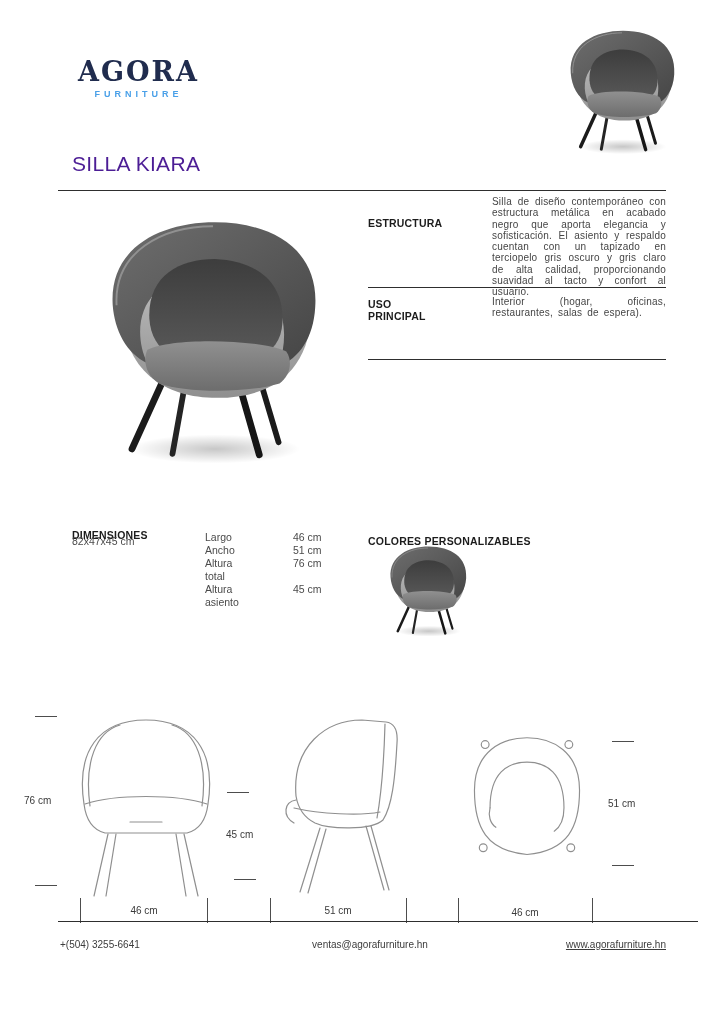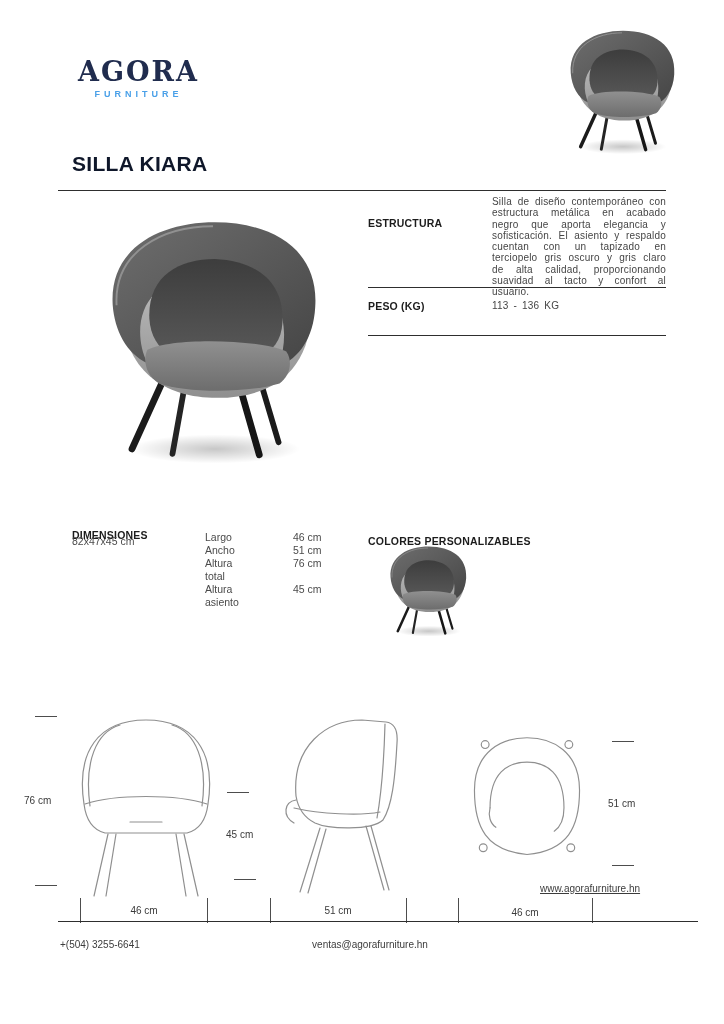--- a/index.html
+++ b/index.html
@@ -13,21 +13,21 @@
   .logo-name{
     font-family:"DejaVu Serif","Liberation Serif",serif;
     font-weight:700;font-size:27px;letter-spacing:2px;color:#202c4e;line-height:1;
   }
   .logo-sub{
     font-size:9px;font-weight:700;letter-spacing:4px;color:#4aa0e8;
     margin-top:5px;text-align:center;line-height:1;
   }
 
   .page-title{
-    font-size:21px;font-weight:700;color:#0f172a;letter-spacing:.3px;line-height:1;
+    font-size:21px;font-weight:400;color:#4c1d95;letter-spacing:.3px;line-height:1;
   }
   .rule{background:#2e2e2e;height:1px;}
 
   
   .spec-col{left:368px;top:190px;width:298px;position:absolute;}
   .spec-section{display:flex;border-bottom:1px solid #2e2e2e;}
   .spec-label{
     width:76px;flex:0 0 76px;font-size:10.5px;font-weight:700;color:#1c1c1c;
     letter-spacing:.2px;line-height:12px;
   }
@@ -116,23 +116,23 @@
 
   <svg class="abs" style="left:68px;top:205px;" width="290" height="270" viewBox="0 0 300 280">
     <use href="#chairPhoto"></use>
   </svg>
 
   <div class="spec-col">
     <div class="spec-section s1">
       <div class="spec-label">ESTRUCTURA</div>
       <div class="spec-text">Silla de diseño contemporáneo con estructura metálica en acabado negro que aporta elegancia y sofisticación. El asiento y respaldo cuentan con un tapizado en terciopelo gris oscuro y gris claro de alta calidad, proporcionando suavidad al tacto y confort al usuario.</div>
     </div>
-    <div class="spec-section s4">
-      <div class="spec-label">PESO (KG)</div>
-      <div class="spec-text">113 - 136 KG</div>
+    <div class="spec-section s3">
+      <div class="spec-label">USO PRINCIPAL</div>
+      <div class="spec-text">Interior (hogar, oficinas, restaurantes, salas de espera).</div>
     </div>
   </div>
 
   <div class="abs h-small" style="left:72px;top:513px;">DIMENSIONES</div>
   <div class="abs dim-summary" style="left:72px;top:535px;">82x47x45 cm</div>
 
   <div class="abs dim-table" style="left:205px;top:531px;">
     <div class="dim-row">
       <span class="dl">Largo</span>
       <span class="dv">46 cm</span>
@@ -209,15 +209,15 @@
   <div class="abs tick-v" style="left:592px;top:898px;"></div>
   <div class="abs dim-label c" style="left:485px;top:908px;">46 cm</div>
 
   <div class="abs tick-h" style="left:612px;top:741px;"></div>
   <div class="abs tick-h" style="left:612px;top:865px;"></div>
   <div class="abs dim-label" style="left:608px;top:799px;">51 cm</div>
 
   <div class="abs rule" style="left:58px;top:921px;width:640px;"></div>
   <div class="abs footer-text" style="left:60px;top:940px;">+(504) 3255-6641</div>
   <div class="abs footer-text" style="left:295px;top:940px;width:150px;text-align:center;">ventas@agorafurniture.hn</div>
-  <a class="abs footer-text footer-link" style="left:540px;top:884px;width:126px;" href="#">www.agorafurniture.hn</a>
+  <a class="abs footer-text footer-link" style="left:540px;top:940px;width:126px;text-align:right;" href="#">www.agorafurniture.hn</a>
 
 </div>
 
 </body></html>

